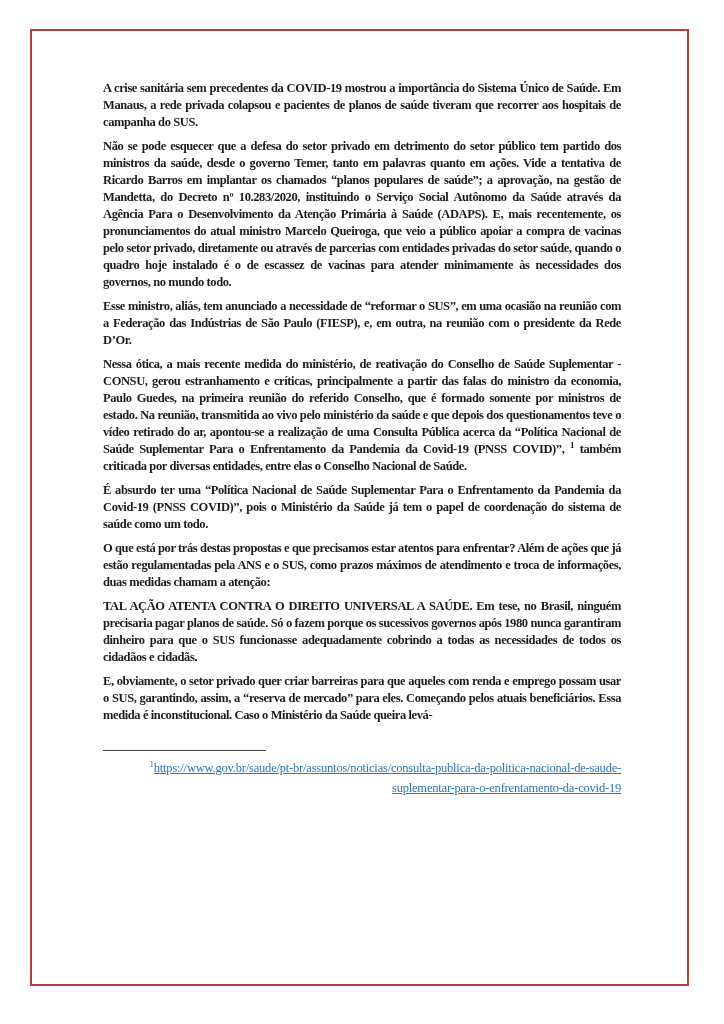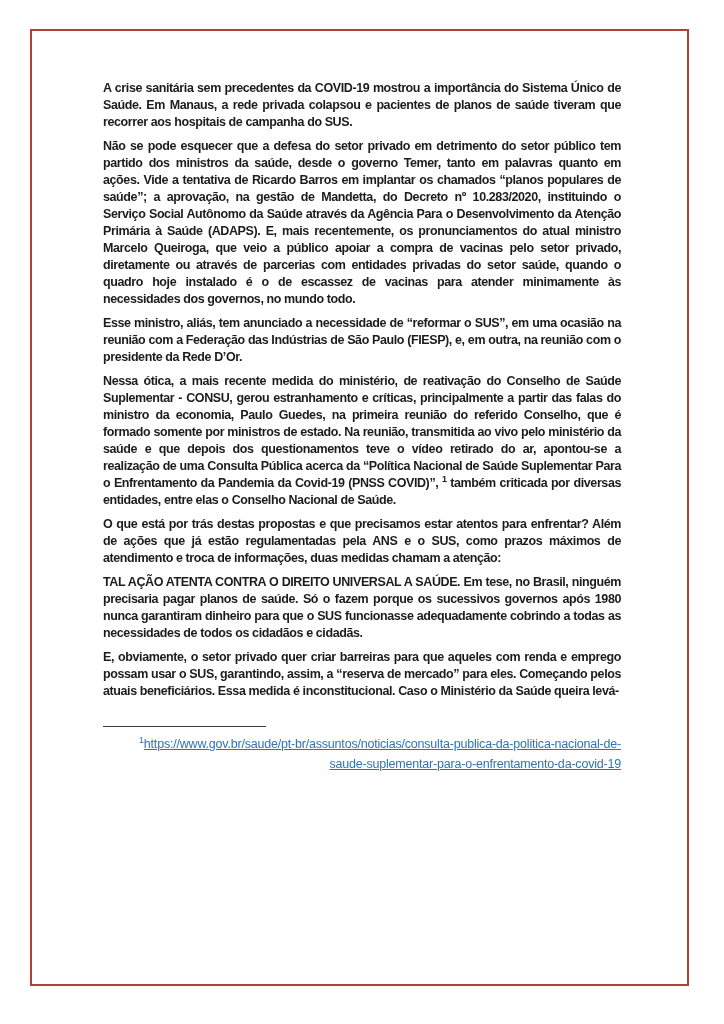--- a/index.html
+++ b/index.html
@@ -6,20 +6,21 @@
   body {
     width: 724px; height: 1024px;
     background: #ffffff;
     font-family: "Liberation Sans", sans-serif;
     overflow: hidden;
   }
   .page {
     position: relative;
     width: 604px; height: 1024px;
     background: var(--page-bg, #ffffff);
+    font-family: Liberation Serif, serif;
   }
   .border-frame {
     position: absolute;
     left: 30px; top: 29px;
     width: 659px; height: 957px;
     border: 2px solid var(--border-color, #b2403a);
     box-sizing: border-box;
     pointer-events: none;
   }
   .content {
@@ -75,20 +76,21 @@
 <body>
 
 <div class="page">
   <div class="border-frame"></div>
   <div class="content">
     <div id="doc-body">
         <p class="para"><span>A crise sanitária sem precedentes da COVID-19 mostrou a importância do Sistema Único de Saúde. Em Manaus, a rede privada colapsou e pacientes de planos de saúde tiveram que recorrer aos hospitais de campanha do SUS.</span></p>
         <p class="para"><span>Não se pode esquecer que a defesa do setor privado em detrimento do setor público tem partido dos ministros da saúde, desde o governo Temer, tanto em palavras quanto em ações. Vide a tentativa de Ricardo Barros em implantar os chamados “planos populares de saúde”; a aprovação, na gestão de Mandetta, do Decreto nº 10.283/2020, instituindo o Serviço Social Autônomo da Saúde através da Agência Para o Desenvolvimento da Atenção Primária à Saúde (ADAPS). E, mais recentemente, os pronunciamentos do atual ministro Marcelo Queiroga, que veio a público apoiar a compra de vacinas pelo setor privado, diretamente ou através de parcerias com entidades privadas do setor saúde, quando o quadro hoje instalado é o de escassez de vacinas para atender minimamente às necessidades dos governos, no mundo todo.</span></p>
         <p class="para"><span>Esse ministro, aliás, tem anunciado a necessidade de “reformar o SUS”, em uma ocasião na reunião com a Federação das Indústrias de São Paulo (FIESP), e, em outra, na reunião com o presidente da Rede D’Or.</span></p>
         <p class="para"><span>Nessa ótica, a mais recente medida do ministério, de reativação do Conselho de Saúde Suplementar - CONSU, gerou estranhamento e críticas, principalmente a partir das falas do ministro da economia, Paulo Guedes, na primeira reunião do referido Conselho, que é formado somente por ministros de estado. Na reunião, transmitida ao vivo pelo ministério da saúde e que depois dos questionamentos teve o vídeo retirado do ar, apontou-se a realização de uma Consulta Pública acerca da “Política Nacional de Saúde Suplementar Para o Enfrentamento da Pandemia da Covid-19 (PNSS COVID)”, </span><sup>1</sup><span> também criticada por diversas entidades, entre elas o Conselho Nacional de Saúde.</span></p>
+        <p class="para"><span>É absurdo ter uma “Política Nacional de Saúde Suplementar Para o Enfrentamento da Pandemia da Covid-19 (PNSS COVID)”, pois o Ministério da Saúde já tem o papel de coordenação do sistema de saúde como um todo.</span></p>
         <p class="para"><span>O que está por trás destas propostas e que precisamos estar atentos para enfrentar? Além de ações que já estão regulamentadas pela ANS e o SUS, como prazos máximos de atendimento e troca de informações, duas medidas chamam a atenção:</span></p>
         <p class="para"><span>TAL AÇÃO ATENTA CONTRA O DIREITO UNIVERSAL A SAÚDE. Em tese, no Brasil, ninguém precisaria pagar planos de saúde. Só o fazem porque os sucessivos governos após 1980 nunca garantiram dinheiro para que o SUS funcionasse adequadamente cobrindo a todas as necessidades de todos os cidadãos e cidadãs.</span></p>
         <p class="para"><span>E, obviamente, o setor privado quer criar barreiras para que aqueles com renda e emprego possam usar o SUS, garantindo, assim, a “reserva de mercado” para eles. Começando pelos atuais beneficiários. Essa medida é inconstitucional. Caso o Ministério da Saúde queira levá-</span></p>
       </div>
     <div class="footnote">
       <div class="footnote-rule"></div>
       <p class="footnote-text"><sup>1</sup><a class="footnote-link">https://www.gov.br/saude/pt-br/assuntos/noticias/consulta-publica-da-politica-nacional-de-saude-suplementar-para-o-enfrentamento-da-covid-19</a></p>
     </div>
   </div>
 </div>

